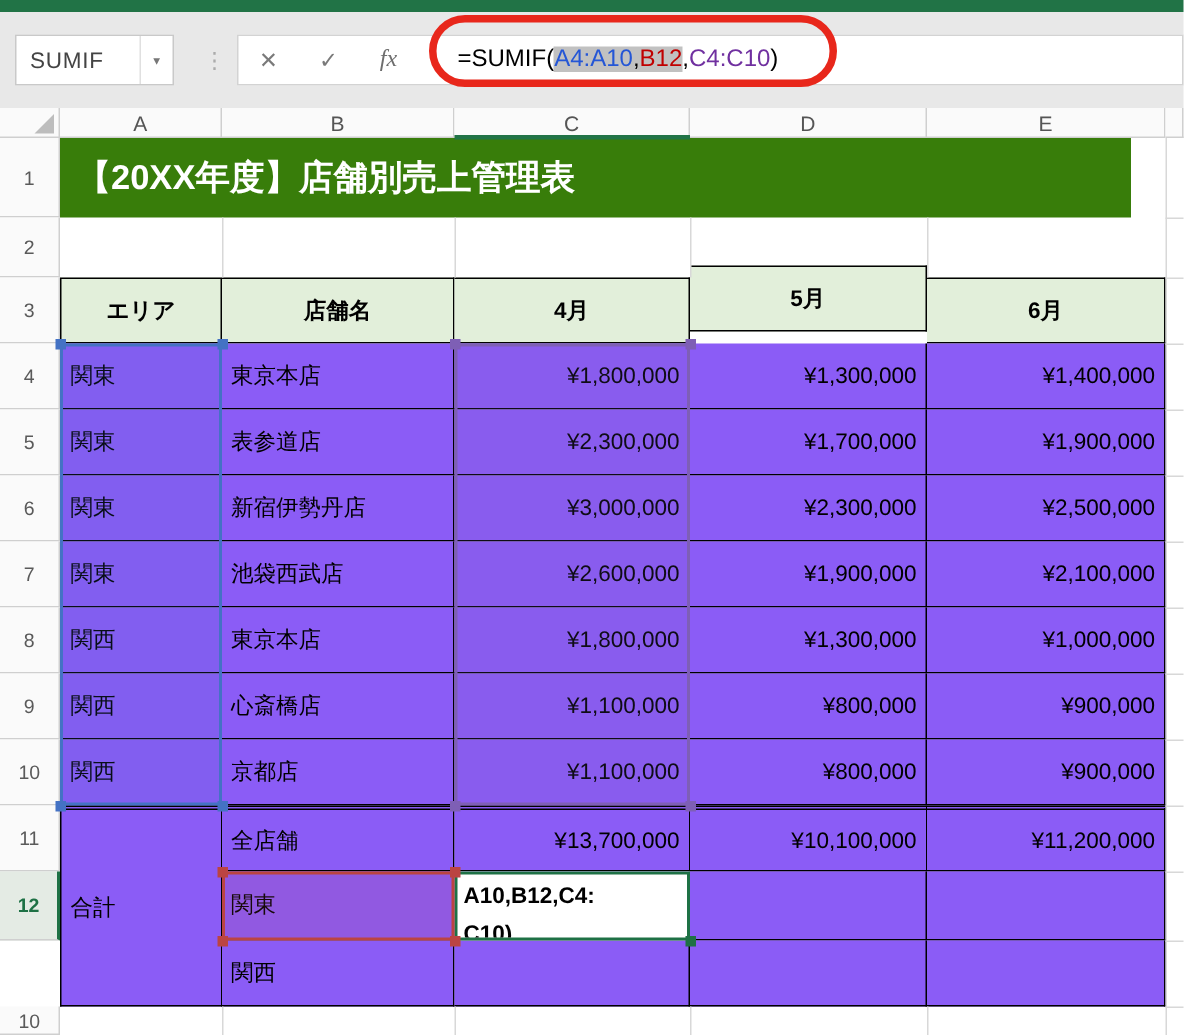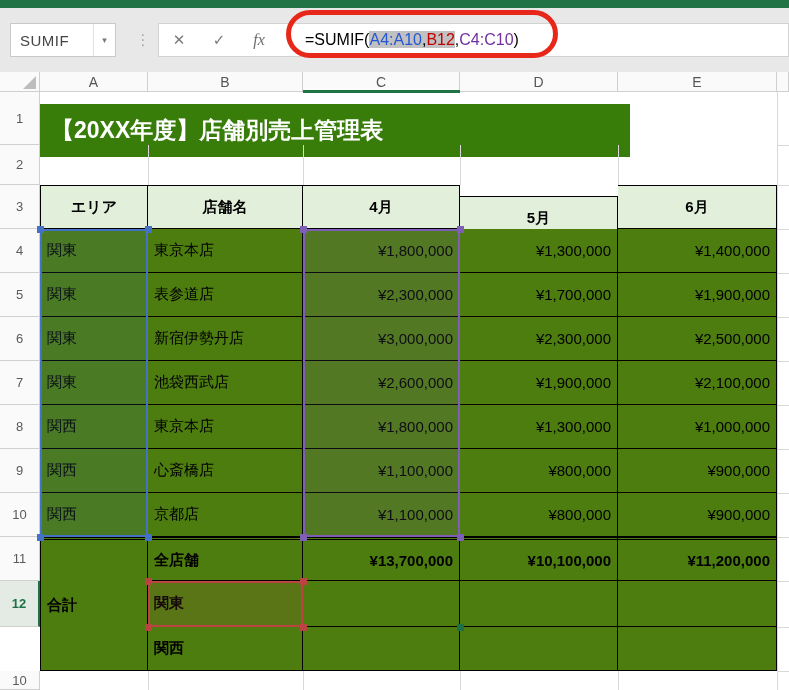--- a/index.html
+++ b/index.html
@@ -39,30 +39,30 @@
   #col-c-underline { position:absolute; left:303px; top:90px; width:157px; height:3px; background:var(--xl-green); z-index:6; }
 
   
   .row-h { position:absolute; left:0; width:40px; background:#FAFAFA; color:#5A5A5A; font-size:13px;
     display:flex; align-items:center; justify-content:center;
     border-right:1px solid #CFCFCF; border-bottom:1px solid #CFCFCF; }
   .row-h.active { background:#E4EBE4; color:var(--edit-green); border-right:2px solid var(--edit-green); font-weight:bold; }
 
   
   .cell { position:absolute; font-size:15px; color:#000; display:flex; align-items:center;
-    border-right:1px solid #000; border-bottom:1px solid #000; background:#4d7c0f; overflow:hidden; }
+    border-right:1px solid #000; border-bottom:1px solid #000; background:#8b5cf6; overflow:hidden; }
   .cell.first-col { border-left:1px solid #000; }
   .cell.top-row { border-top:1px solid #000; }
   .cell.dbl-top { border-top:3px double #000; }
   .cell.hdr { background:var(--hdr-fill); font-weight:bold; justify-content:center; }
   .cell.txt { padding-left:6px; }
   .cell.money { justify-content:flex-end; padding-right:6px; }
-  .cell.bold { font-weight:bold; }
-  #title-cell { position:absolute; left:40px; top:92px; width:590px; height:53px; background:var(--title-green);
-    color:#fff; font-weight:bold; font-size:23px; display:flex; align-items:center; padding-left:11px;margin-top:12px; }
+  .cell.bold { font-weight:normal; }
+  #title-cell { position:absolute; left:40px; top:92px; width:714px; height:53px; background:var(--title-green);
+    color:#fff; font-weight:bold; font-size:23px; display:flex; align-items:center; padding-left:11px; }
 
   
   .range { position:absolute; z-index:10; pointer-events:none; }
   #range-blue { border:2px solid var(--r-blue); background:rgba(68,114,196,.12); }
   #range-purple { border:2px solid var(--r-purple); background:rgba(126,95,181,.12); }
   #range-red { border:2px solid var(--r-red); background:rgba(190,70,70,.12); z-index:12; }
   #edit-cell { position:absolute; left:303px; top:581px; width:157px; height:46px; background:#fff;
     border:2px solid var(--edit-green); z-index:11; font-weight:bold; font-size:15px;
     line-height:25px; padding:2px 4px; overflow:hidden; white-space:pre-line; }
   .handle { position:absolute; width:7px; height:7px; z-index:13; }
@@ -126,21 +126,21 @@
       <div class="row-h" style="top: 627px; height: 44px; margin-top: 47px;">13</div>
       <div class="row-h" style="top: 671px; height: 19px;">10</div>
     </div>
 
   <div id="title-cell">【20XX年度】店舗別売上管理表</div>
 
   <div id="grid">
       <div class="cell hdr top-row first-col" style="left: 40px; top: 185px; width: 108px; height: 44px;">エリア</div>
       <div class="cell hdr top-row" style="left: 148px; top: 185px; width: 155px; height: 44px;">店舗名</div>
       <div class="cell hdr top-row" style="left: 303px; top: 185px; width: 157px; height: 44px;">4月</div>
-      <div class="cell hdr top-row" style="left: 460px; top: 196px; width: 158px; height: 44px;">5月</div>
+      <div class="cell hdr top-row" style="left: 460px; top: 177px; width: 158px; height: 44px;">5月</div>
       <div class="cell hdr top-row" style="left: 618px; top: 185px; width: 159px; height: 44px;">6月</div>
       <div class="cell txt first-col" style="left: 40px; top: 229px; width: 108px; height: 44px;">関東</div>
       <div class="cell txt" style="left: 148px; top: 229px; width: 155px; height: 44px;">東京本店</div>
       <div class="cell money" style="left: 303px; top: 229px; width: 157px; height: 44px;">¥1,800,000</div>
       <div class="cell money" style="left: 460px; top: 229px; width: 158px; height: 44px;">¥1,300,000</div>
       <div class="cell money" style="left: 618px; top: 229px; width: 159px; height: 44px;">¥1,400,000</div>
       <div class="cell txt first-col" style="left: 40px; top: 273px; width: 108px; height: 44px;">関東</div>
       <div class="cell txt" style="left: 148px; top: 273px; width: 155px; height: 44px;">表参道店</div>
       <div class="cell money" style="left: 303px; top: 273px; width: 157px; height: 44px;">¥2,300,000</div>
       <div class="cell money" style="left: 460px; top: 273px; width: 158px; height: 44px;">¥1,700,000</div>
@@ -204,20 +204,22 @@
       <div class="gl" style="left: 777px; top: 537px; width: 12px; height: 1px;"></div>
       <div class="gl" style="left: 777px; top: 581px; width: 12px; height: 1px;"></div>
       <div class="gl" style="left: 777px; top: 627px; width: 12px; height: 1px;"></div>
       <div class="gl" style="left: 777px; top: 671px; width: 12px; height: 1px;"></div>
     </div>
 
   <div id="range-blue" class="range" style="left: 40px; top: 229px; width: 108px; height: 308px;"></div>
   <div id="range-purple" class="range" style="left: 303px; top: 229px; width: 157px; height: 308px;"></div>
   <div id="range-red" class="range" style="left: 148px; top: 581px; width: 155px; height: 46px;"></div>
 
+  <div id="edit-cell">A10,B12,C4:
+C10)</div>
 
 
 <div class="handle" style="left: 37px; top: 226px; background: rgb(68, 114, 196);"></div>
     <div class="handle" style="left: 145px; top: 226px; background: rgb(68, 114, 196);"></div>
     <div class="handle" style="left: 37px; top: 534px; background: rgb(68, 114, 196);"></div>
     <div class="handle" style="left: 145px; top: 534px; background: rgb(68, 114, 196);"></div>
     <div class="handle" style="left: 300px; top: 226px; background: rgb(126, 95, 181);"></div>
     <div class="handle" style="left: 457px; top: 226px; background: rgb(126, 95, 181);"></div>
     <div class="handle" style="left: 300px; top: 534px; background: rgb(126, 95, 181);"></div>
     <div class="handle" style="left: 457px; top: 534px; background: rgb(126, 95, 181);"></div>

